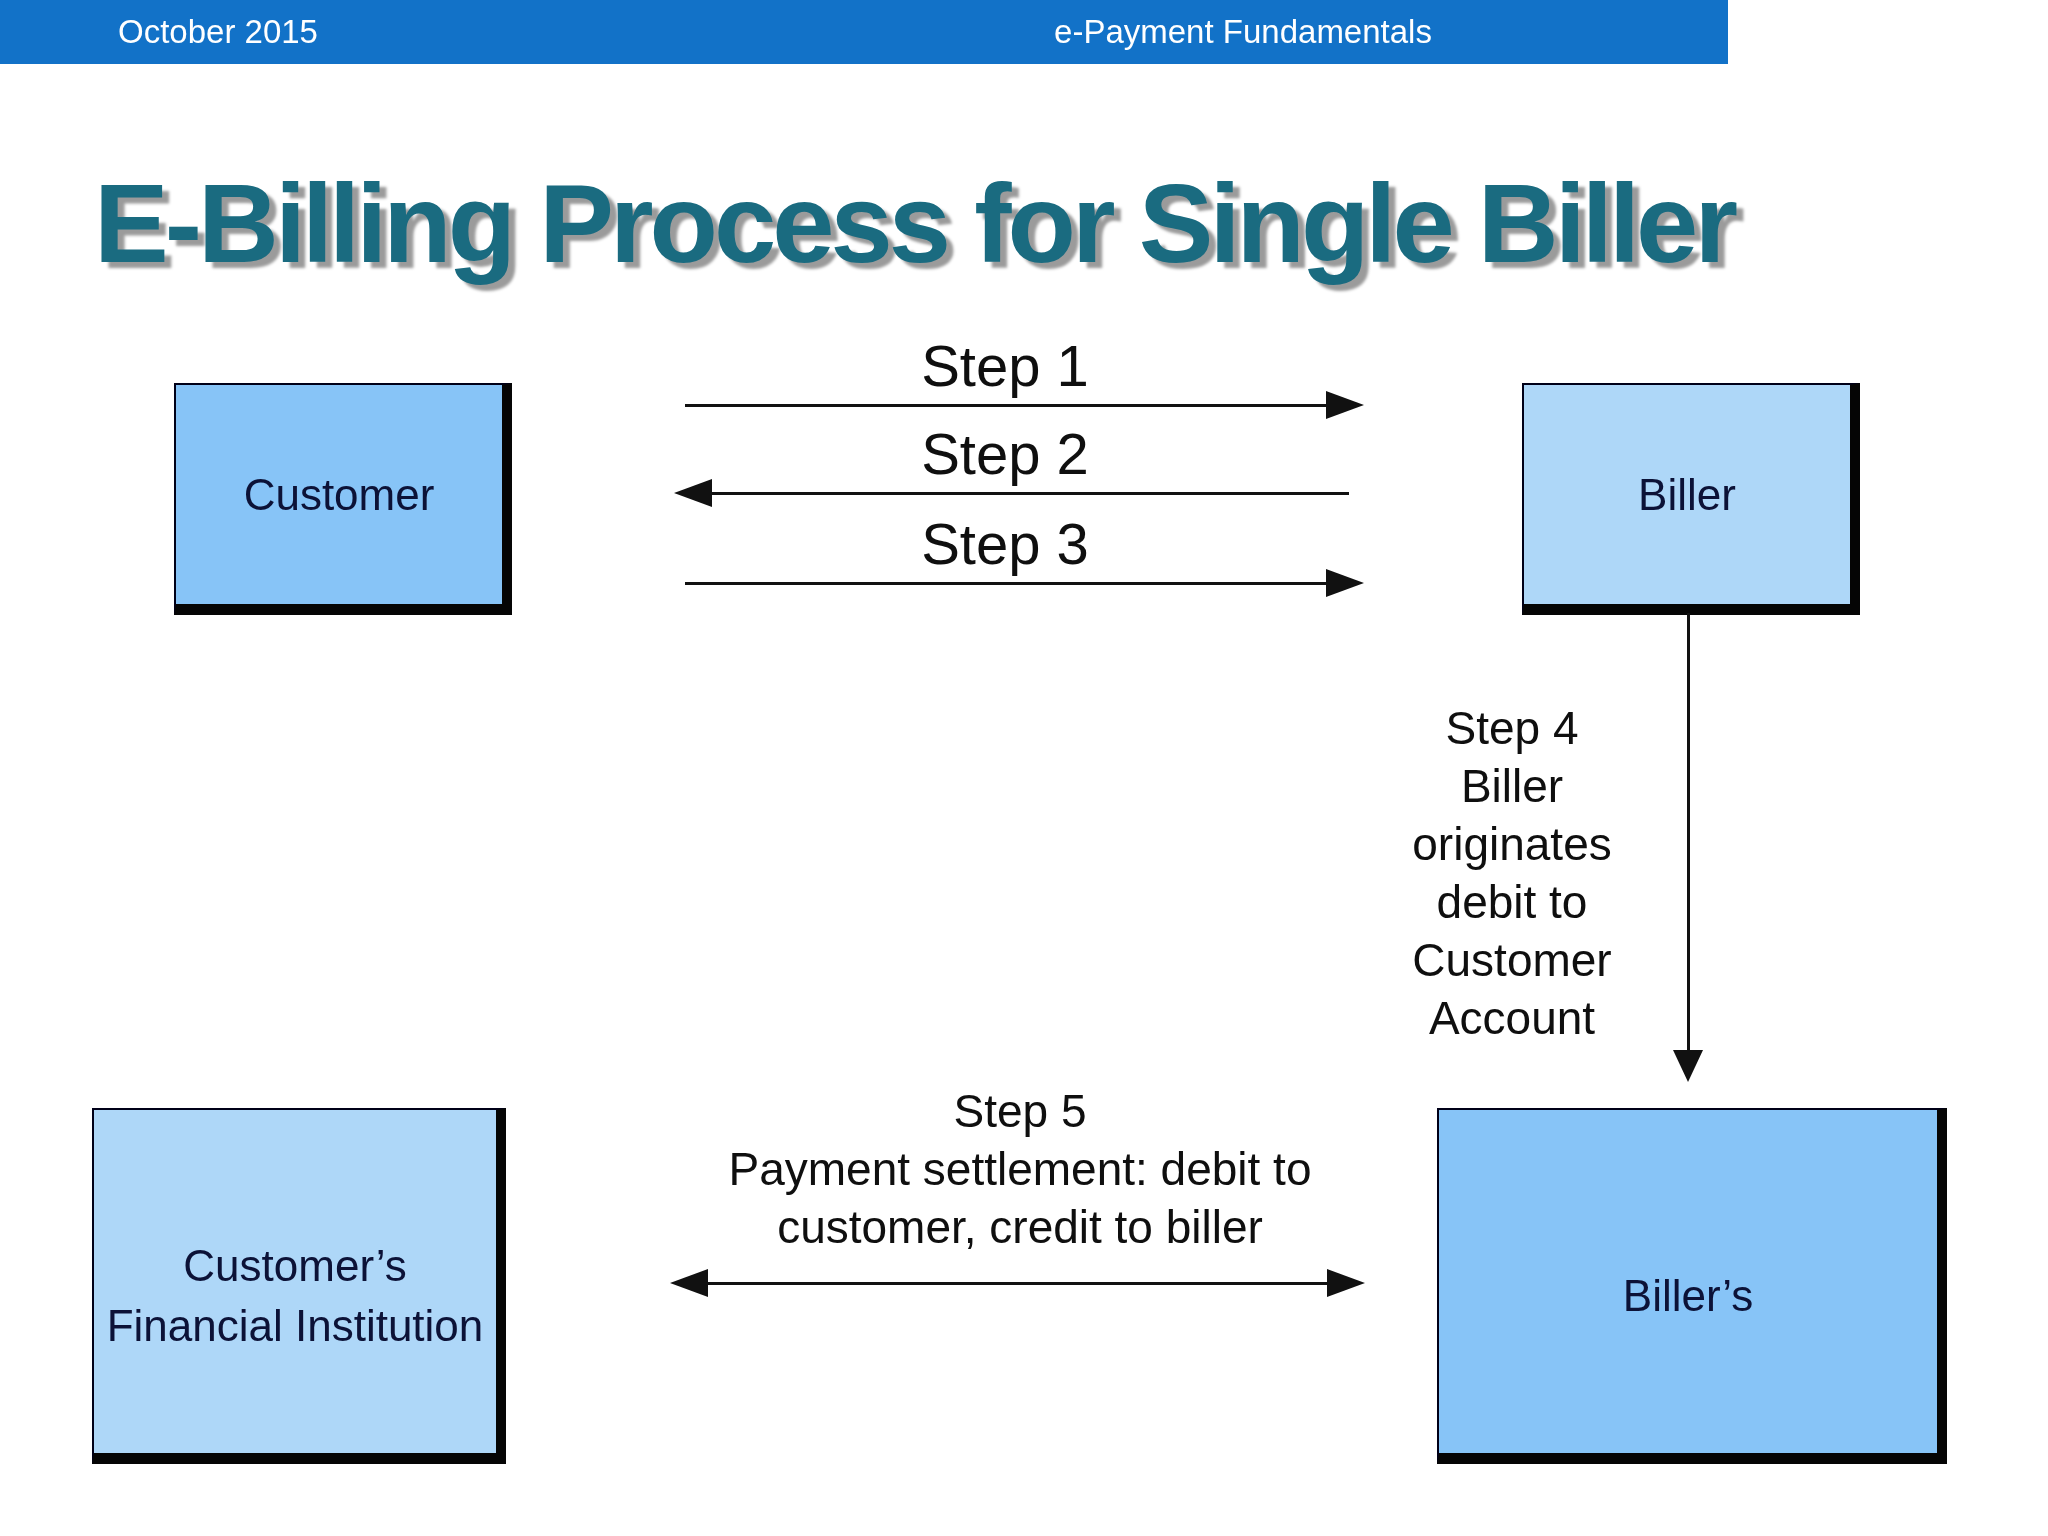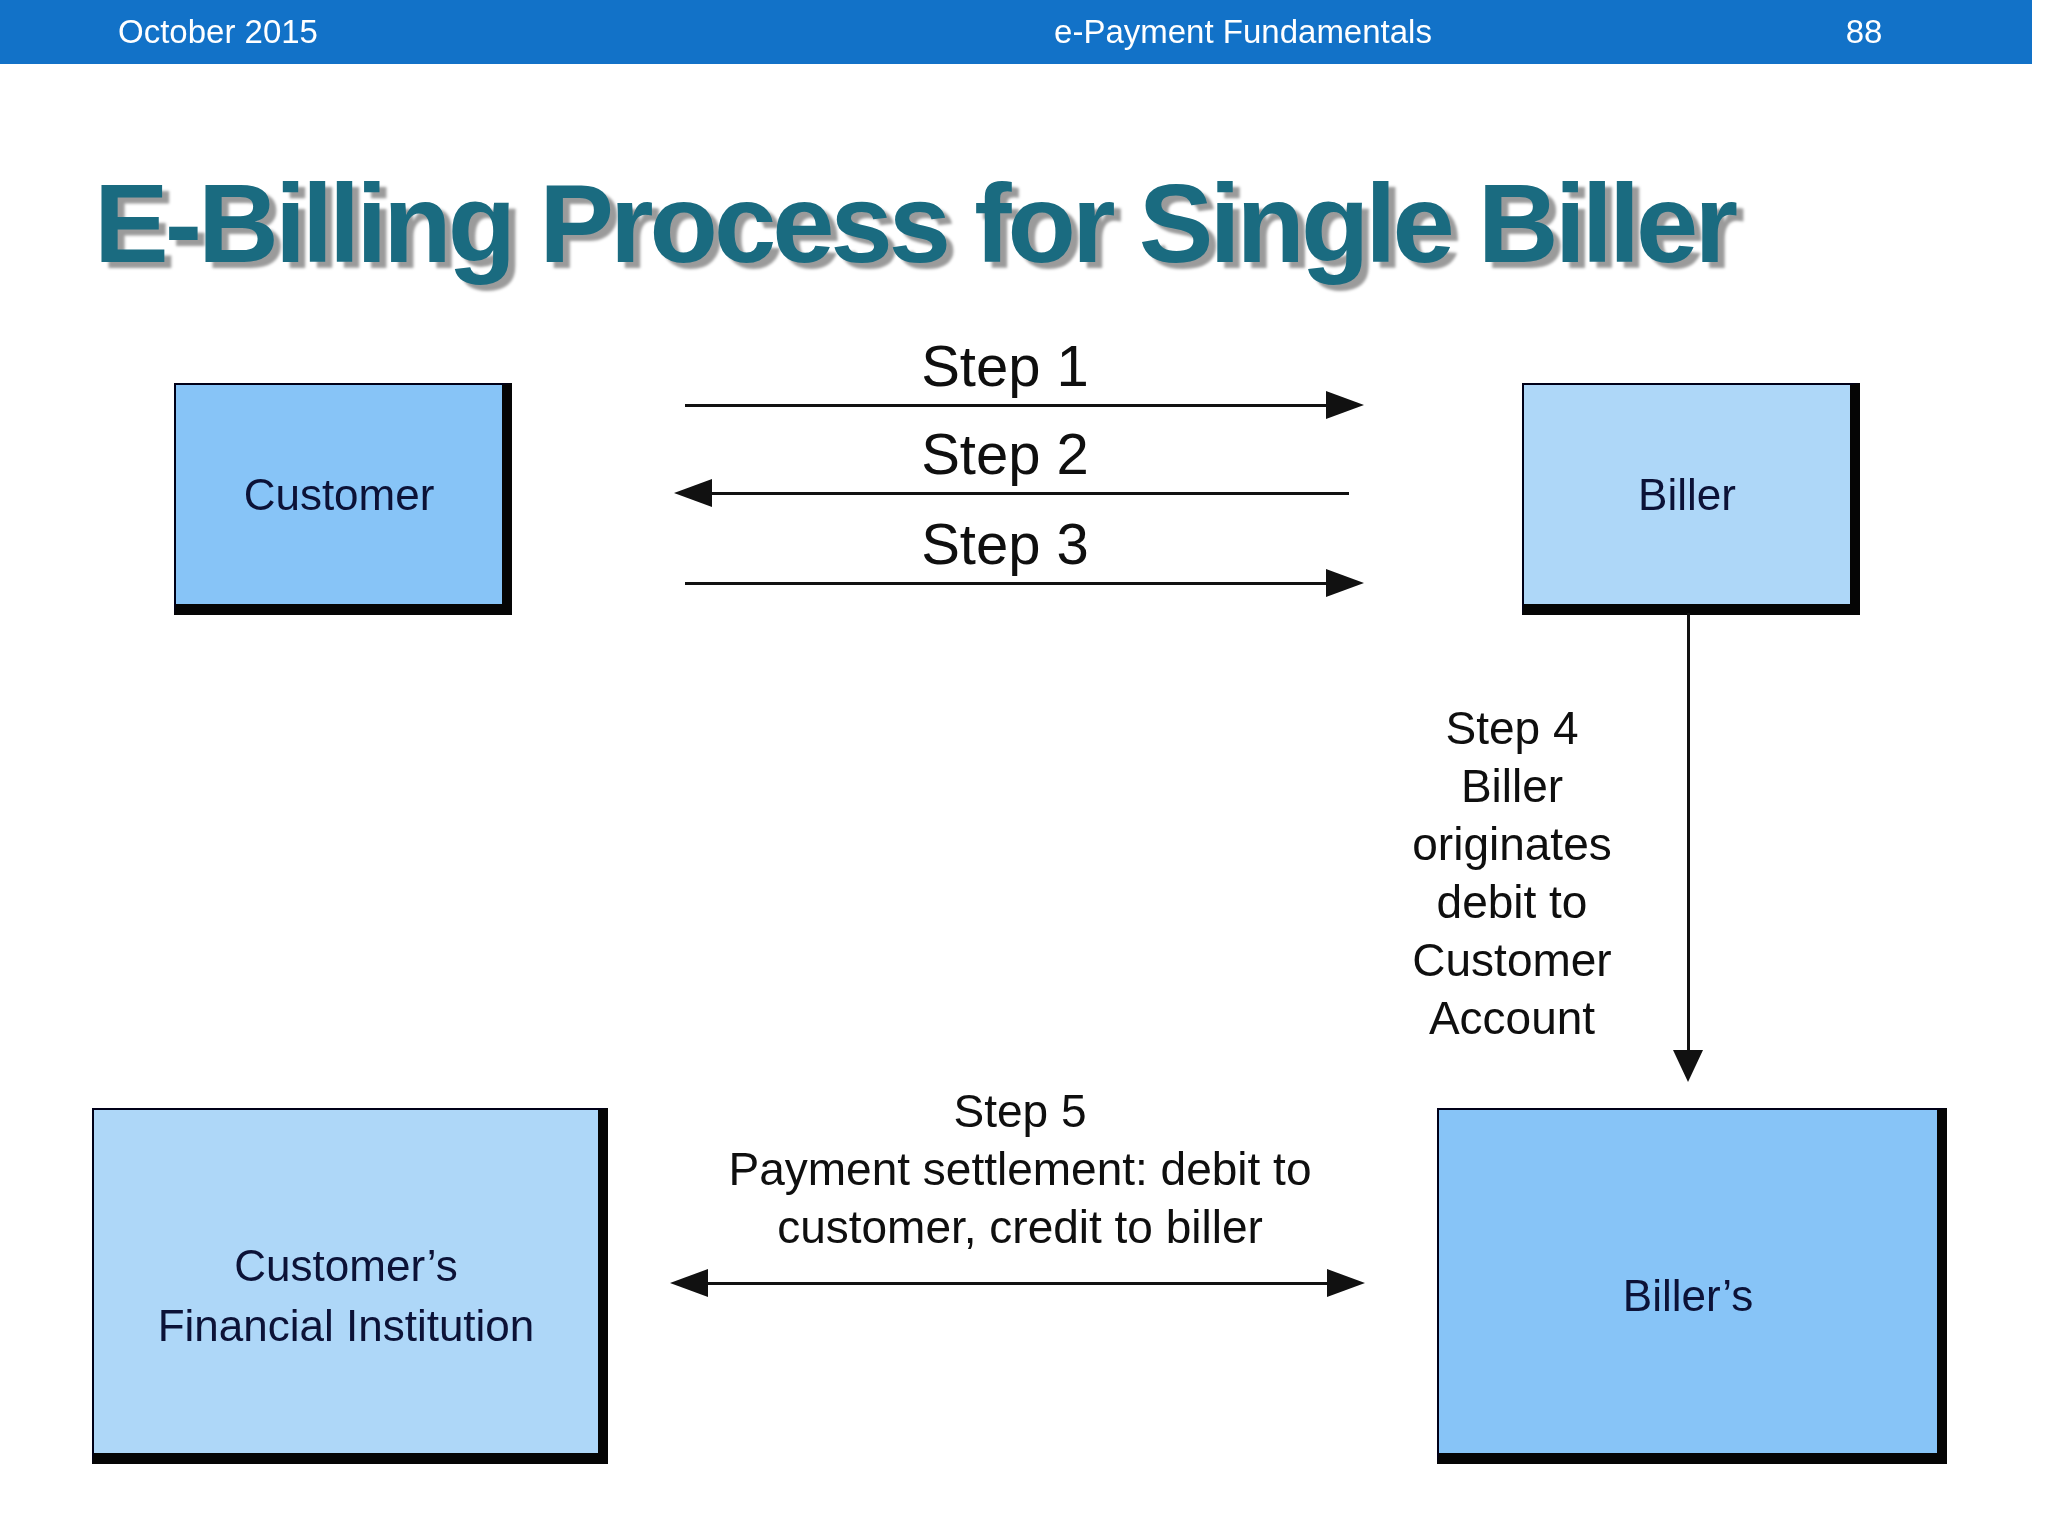--- a/index.html
+++ b/index.html
@@ -9,21 +9,21 @@
     height: 1536px;
     background: #ffffff;
     font-family: "Liberation Sans", "DejaVu Sans", sans-serif;
     overflow: hidden;
   }
 
   
   .header-bar {
     position: absolute;
     left: 0; top: 0;
-    width: 2032px; height: 64px;
+    width: 1728px; height: 64px;
     background: #1272c8;
   }
   .header-bar .hdr-text {
     position: absolute;
     top: 0;
     line-height: 64px;
     color: #ffffff;
     font-size: 33px;
     white-space: nowrap;
   }
@@ -59,21 +59,21 @@
   .box.bright { background: #87c4f7; }
   .box.light  { background: #aed7f8; }
   .box-label {
     color: #0c1237;
     font-size: 44px;
     line-height: 60px;
   }
   .box-label span { display: block; }
   .box-customer  { left: 174px;  top: 383px;  width: 338px; height: 232px; }
   .box-biller    { left: 1522px; top: 383px;  width: 338px; height: 232px; }
-  .box-custfi    { left: 92px;   top: 1108px; width: 516px; height: 356px; }
+  .box-custfi    { left: 92px;   top: 1108px; width: 414px; height: 356px; }
   .box-billerpp  { left: 1437px; top: 1108px; width: 510px; height: 356px; }
   .box-custfi .box-label, .box-billerpp .box-label { padding-top: 28px; }
 
   
   .step-label {
     position: absolute;
     transform: translate(-50%, -50%);
     font-size: 58px;
     color: #0f0f0f;
     white-space: nowrap;

